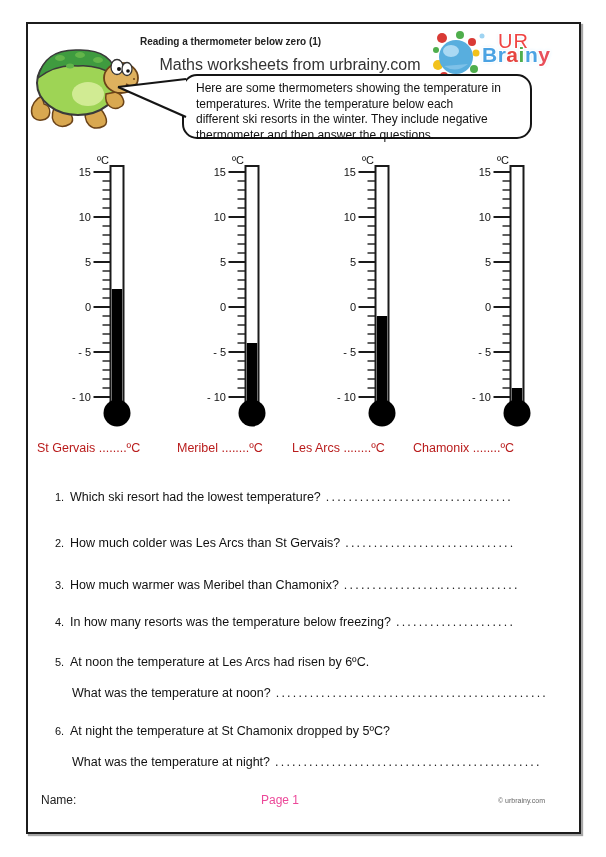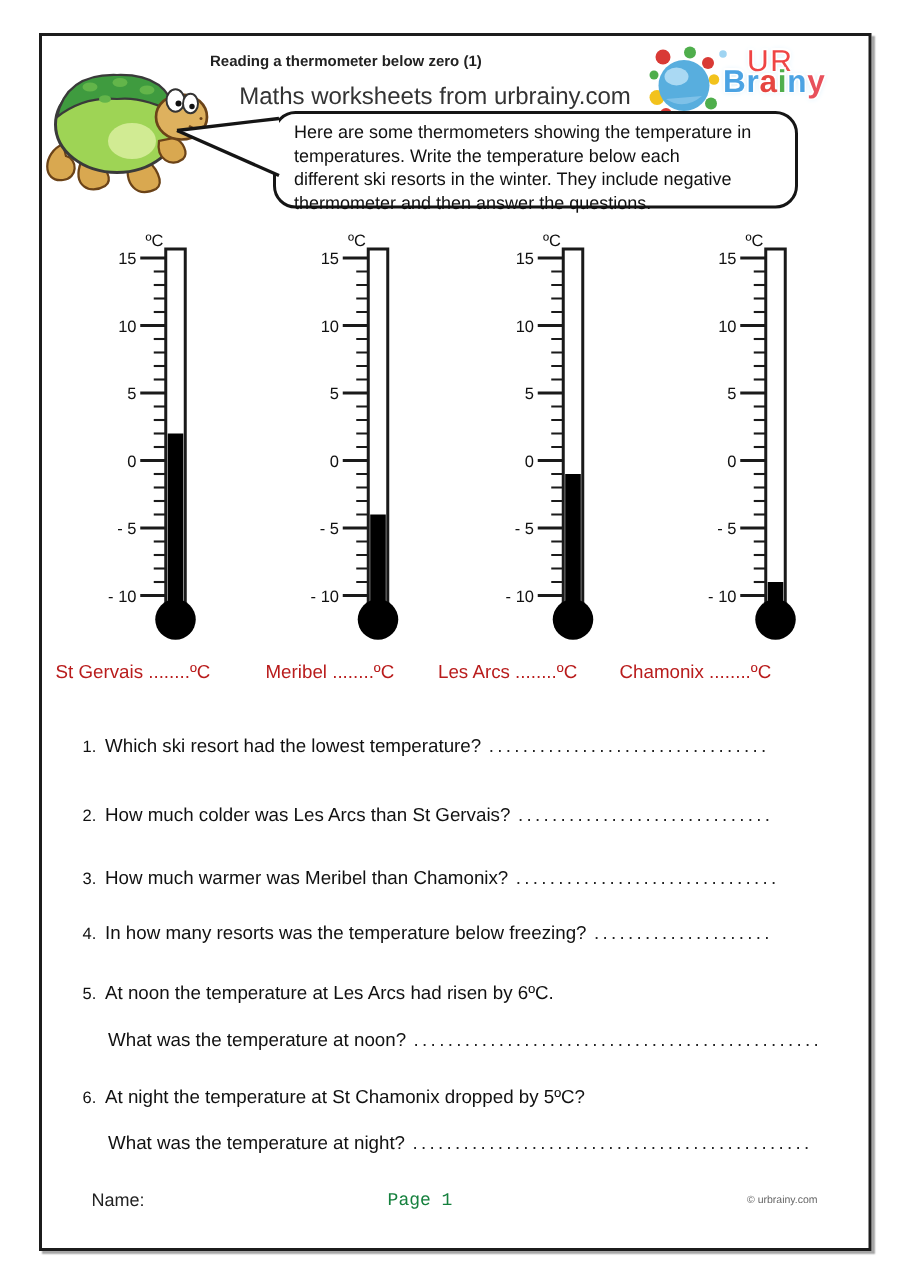--- a/index.html
+++ b/index.html
@@ -16,22 +16,22 @@
     text-shadow:-1px -1px 0 #fff,1px -1px 0 #fff,-1px 1px 0 #fff,1px 1px 0 #fff,0 0 4px #cde9f8;}
   .logo-brainy{position:absolute;left:52px;top:15px;font-size:21px;font-weight:bold;letter-spacing:0.5px;
     text-shadow:-1px -1px 0 #fff,1px -1px 0 #fff,-1px 1px 0 #fff,1px 1px 0 #fff,0 0 4px #cde9f8;}
   .thermo{position:absolute;top:152px;width:110px;height:292px;}
   .caption{position:absolute;top:441px;font-size:12.5px;color:#b91c1c;white-space:nowrap;}
   .qline{position:absolute;left:55px;width:492px;display:flex;align-items:baseline;font-size:12.5px;color:#111;}
   .qline.indent{left:72px;width:473px;}
   .qnum{flex:none;width:15px;font-size:11px;}
   .qtext{flex:none;white-space:nowrap;padding-right:5px;}
   .dots{flex:1;overflow:hidden;white-space:nowrap;letter-spacing:2.2px;color:#222;}
-  .footer-name{position:absolute;left:61px;top:793px;font-size:12px;color:#222;}
-  .footer-page{position:absolute;left:230px;top:793px;width:100px;text-align:center;font-size:12px;color:#15803d;font-family:Liberation Mono, monospace;}
+  .footer-name{position:absolute;left:41px;top:793px;font-size:12px;color:#222;}
+  .footer-page{position:absolute;left:230px;top:793px;width:100px;text-align:center;font-size:12px;color:#ec4899;}
   .footer-copy{position:absolute;left:498px;top:797px;font-size:7px;color:#666;}
 </style>
 </head>
 <body>
 
 <div class="page-border"></div>
 
 <div class="title">Reading a thermometer below zero (1)</div>
 <div class="subtitle">Maths worksheets from urbrainy.com</div>
 

